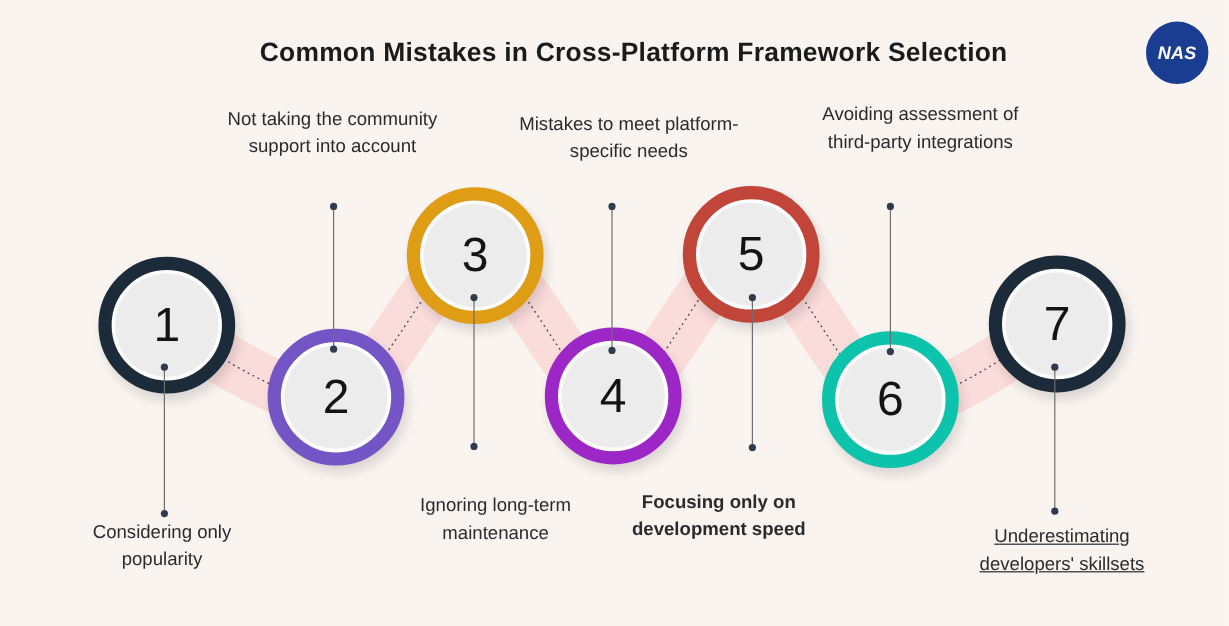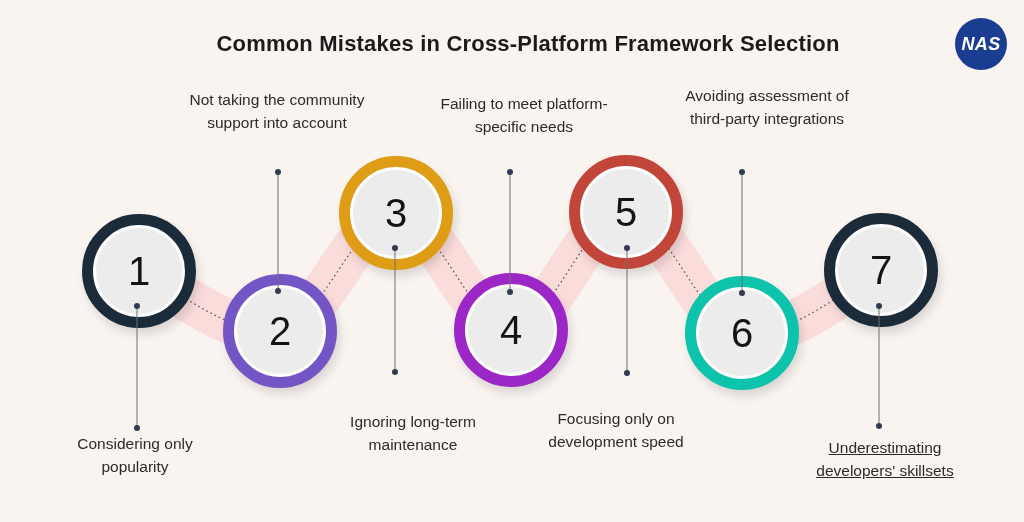--- a/index.html
+++ b/index.html
@@ -20,21 +20,21 @@
     margin:0;
   }
   .logo{
     position:absolute;left:955px;top:18px;
     width:52px;height:52px;border-radius:50%;
     background:var(--logo-bg,#1B3D91);
     display:flex;align-items:center;justify-content:center;
   }
   .logo span{
     color:var(--logo-text-color,#fff);
-    font-size:18px;font-weight:700;font-style:italic;
+    font-size:15px;font-weight:700;font-style:italic;
     letter-spacing:.3px;
   }
   svg.layer{position:absolute;left:0;top:0;pointer-events:none;}
   svg.wave{z-index:1;}
   svg.connectors{z-index:3;}
   .ribbon{fill:none;stroke:var(--ribbon,#FADCDB);stroke-width:44;stroke-linecap:round;stroke-linejoin:round;}
   .dotted{fill:none;stroke:#4a4a4a;stroke-width:1.1;stroke-dasharray:1.6 3;}
   .connector-line{stroke:var(--connector-line,#6E6E6E);stroke-width:1;}
   .connector-dot{fill:var(--dot,#2F3B4F);}
   .circle{
@@ -58,21 +58,21 @@
     white-space:pre-line;
     width:280px;
   }
   
   .c1{left:82px;top:214px;}  .c2{left:223px;top:274px;}
   .c3{left:339px;top:156px;} .c4{left:454px;top:273px;}
   .c5{left:569px;top:155px;} .c6{left:685px;top:276px;}
   .c7{left:824px;top:213px;}
   .l1{left:135px;top:432px;} .l2{left:277px;top:88px;}
   .l3{left:413px;top:410px;} .l4{left:524px;top:92px;}
-  .l5{left:616px;top:407px;} .l6{left:767px;top:84px;}
+  .l5{left:599px;top:407px;font-weight:bold;} .l6{left:767px;top:84px;}
   .l7{left:885px;top:436px;text-decoration:underline;}
 </style>
 </head>
 <body>
 
 <div class="canvas">
 
   <h1 class="title">Common Mistakes in Cross-Platform Framework Selection</h1>
 
   <div class="logo">
@@ -133,21 +133,21 @@
       <circle class="connector-dot" cx="879" cy="426" r="3"></circle>
     </g>
   </svg>
 
   <div class="step-label l1">Considering only
 popularity</div>
   <div class="step-label l2">Not taking the community
 support into account</div>
   <div class="step-label l3">Ignoring long-term
 maintenance</div>
-  <div class="step-label l4">Failing to meet platform-
+  <div class="step-label l4">Mistakes to meet platform-
 specific needs</div>
   <div class="step-label l5">Focusing only on
 development speed</div>
   <div class="step-label l6">Avoiding assessment of
 third-party integrations</div>
   <div class="step-label l7">Underestimating
 developers' skillsets</div>
 
 </div>
 

